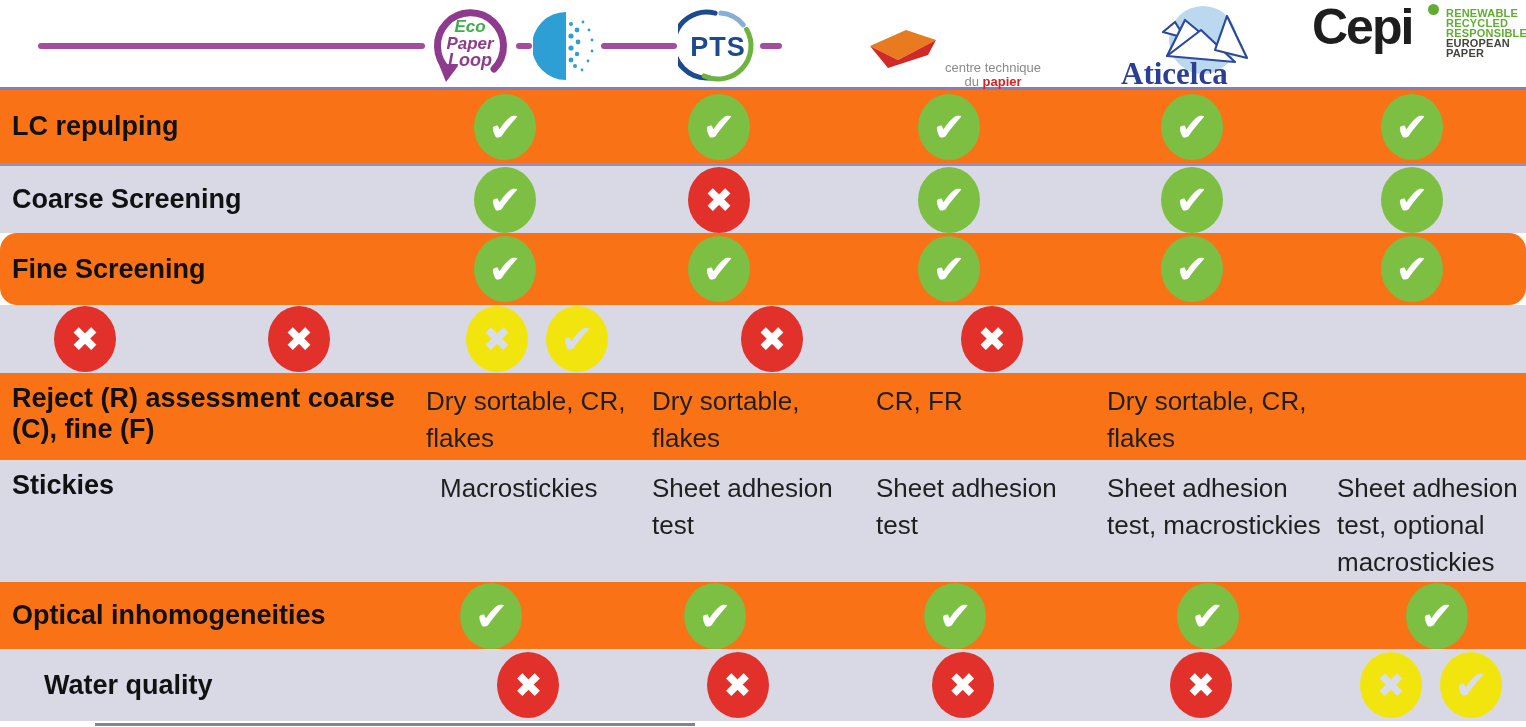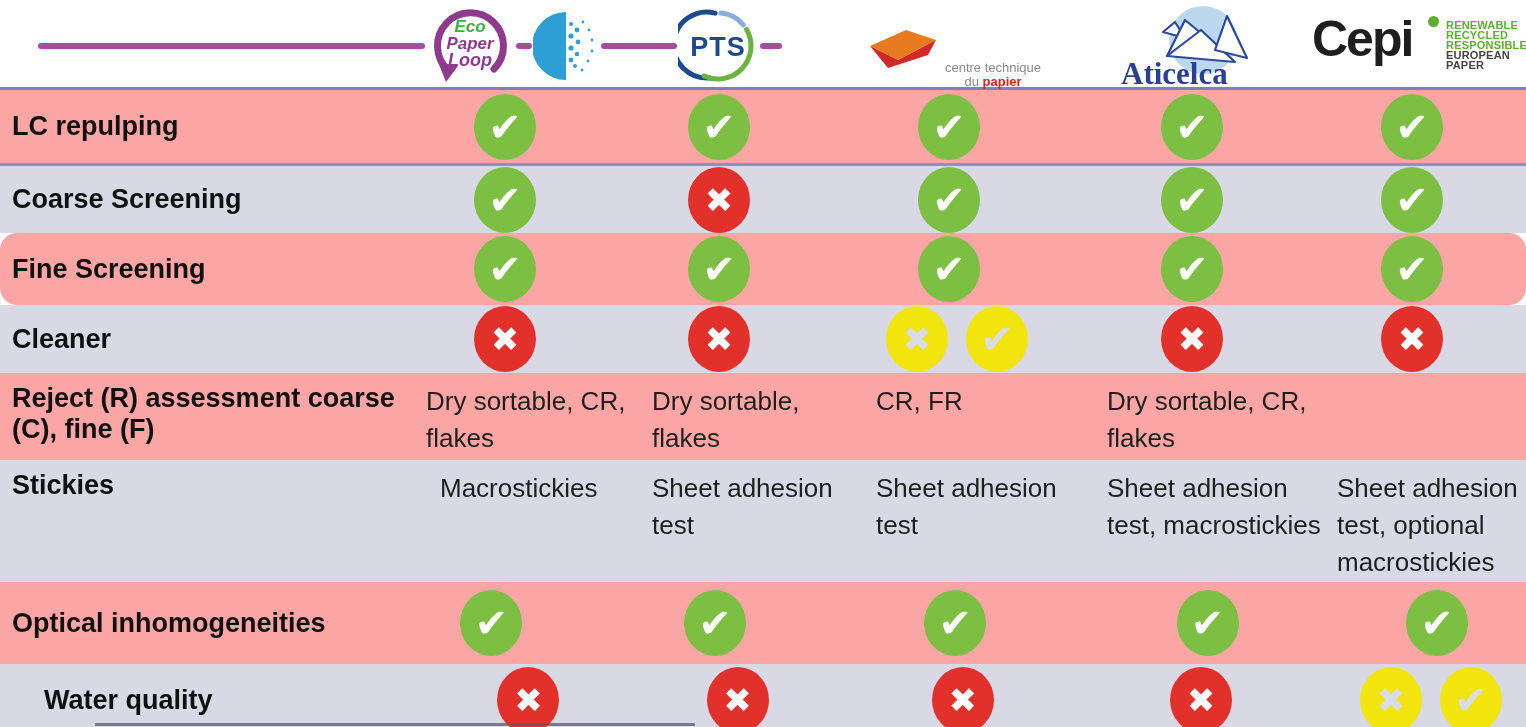--- a/index.html
+++ b/index.html
@@ -38,31 +38,31 @@
   .ctp .s2{position:absolute;left:60px;top:58px;width:130px;text-align:center;
     font-size:13px;color:#8a8a8a}
   .ctp .s2 b{color:#d42322}
 
   
   .ati{left:1115px;top:4px;width:170px;height:86px}
   .ati .tx{position:absolute;left:6px;top:52px;font-family:"Liberation Serif",serif;
     font-weight:bold;font-size:31px;color:#2b3f94;letter-spacing:0px}
 
   
-  .cepi{left:1312px;top:16px;width:210px;height:60px}
+  .cepi{left:1312px;top:4px;width:210px;height:60px}
   .cepi .big{position:absolute;left:0;top:-6px;font-size:50px;font-weight:bold;
     color:#1e1e1e;letter-spacing:-2px}
   .cepi .dot{position:absolute;left:116px;top:0px;width:11px;height:11px;border-radius:50%;
     background:#5fae31}
   .cepi .tags{position:absolute;left:134px;top:4px;line-height:10px}
   .cepi .tags div{font-size:11px;font-weight:bold;letter-spacing:.2px;color:#5fae31}
   .cepi .tags div:last-child{color:#45453f}
 
   
-  .row{display:flex;width:1526px;background:#fca5a5}
+  .row{display:flex;width:1526px;background:#f97316}
   .row.shaded{background:var(--lavender)}
   .row.sep{border-top:3px solid #8f8fc7}
   .cell{display:flex;align-items:center}
   .cell.label{font-weight:bold;font-size:27px;color:#111;padding-left:12px}
   .row.texty .cell{align-items:flex-start;padding-top:10px}
   .txt{font-size:26px;line-height:37px;color:#1f1f1f}
   .icons{display:flex;gap:18px}
   .ic{width:62px;height:66px;border-radius:50%;display:flex;align-items:center;
     justify-content:center;font-family:"DejaVu Sans",sans-serif;font-weight:bold;color:#fff}
   .ic.green{background:var(--green)}
@@ -239,21 +239,20 @@
             <span class="ic green check">✔</span>
           </div>
         </div>
         <div class="cell" style="width: 194px;">
           <div class="icons" style="margin-left: 49px;">
             <span class="ic green check">✔</span>
           </div>
         </div>
       </div>
       <div class="row shaded" style="height: 68px;">
-        <div class="cell label" style="width: 420px;">Cleaner</div>
         <div class="cell" style="width: 228px;">
           <div class="icons" style="margin-left: 54px;">
             <span class="ic red x">✖</span>
           </div>
         </div>
         <div class="cell" style="width: 224px;">
           <div class="icons" style="margin-left: 40px;">
             <span class="ic red x">✖</span>
           </div>
         </div>
@@ -300,21 +299,21 @@
         <div class="cell" style="width: 230px;">
           <div class="txt" style="margin-left: 4px;">Sheet adhesion test</div>
         </div>
         <div class="cell" style="width: 230px;">
           <div class="txt" style="margin-left: 5px;">Sheet adhesion test, macrostickies</div>
         </div>
         <div class="cell" style="width: 194px;">
           <div class="txt" style="margin-left: 5px;">Sheet adhesion test, optional macrostickies</div>
         </div>
       </div>
-      <div class="row" style="height: 82px; gap: 39px;">
+      <div class="row" style="height: 67px; gap: 39px;">
         <div class="cell label" style="width: 420px;">Optical inhomogeneities</div>
         <div class="cell" style="width: 228px;">
           <div class="icons" style="margin-left: 54px;">
             <span class="ic green check">✔</span>
           </div>
         </div>
         <div class="cell" style="width: 224px;">
           <div class="icons" style="margin-left: 40px;">
             <span class="ic green check">✔</span>
           </div>

